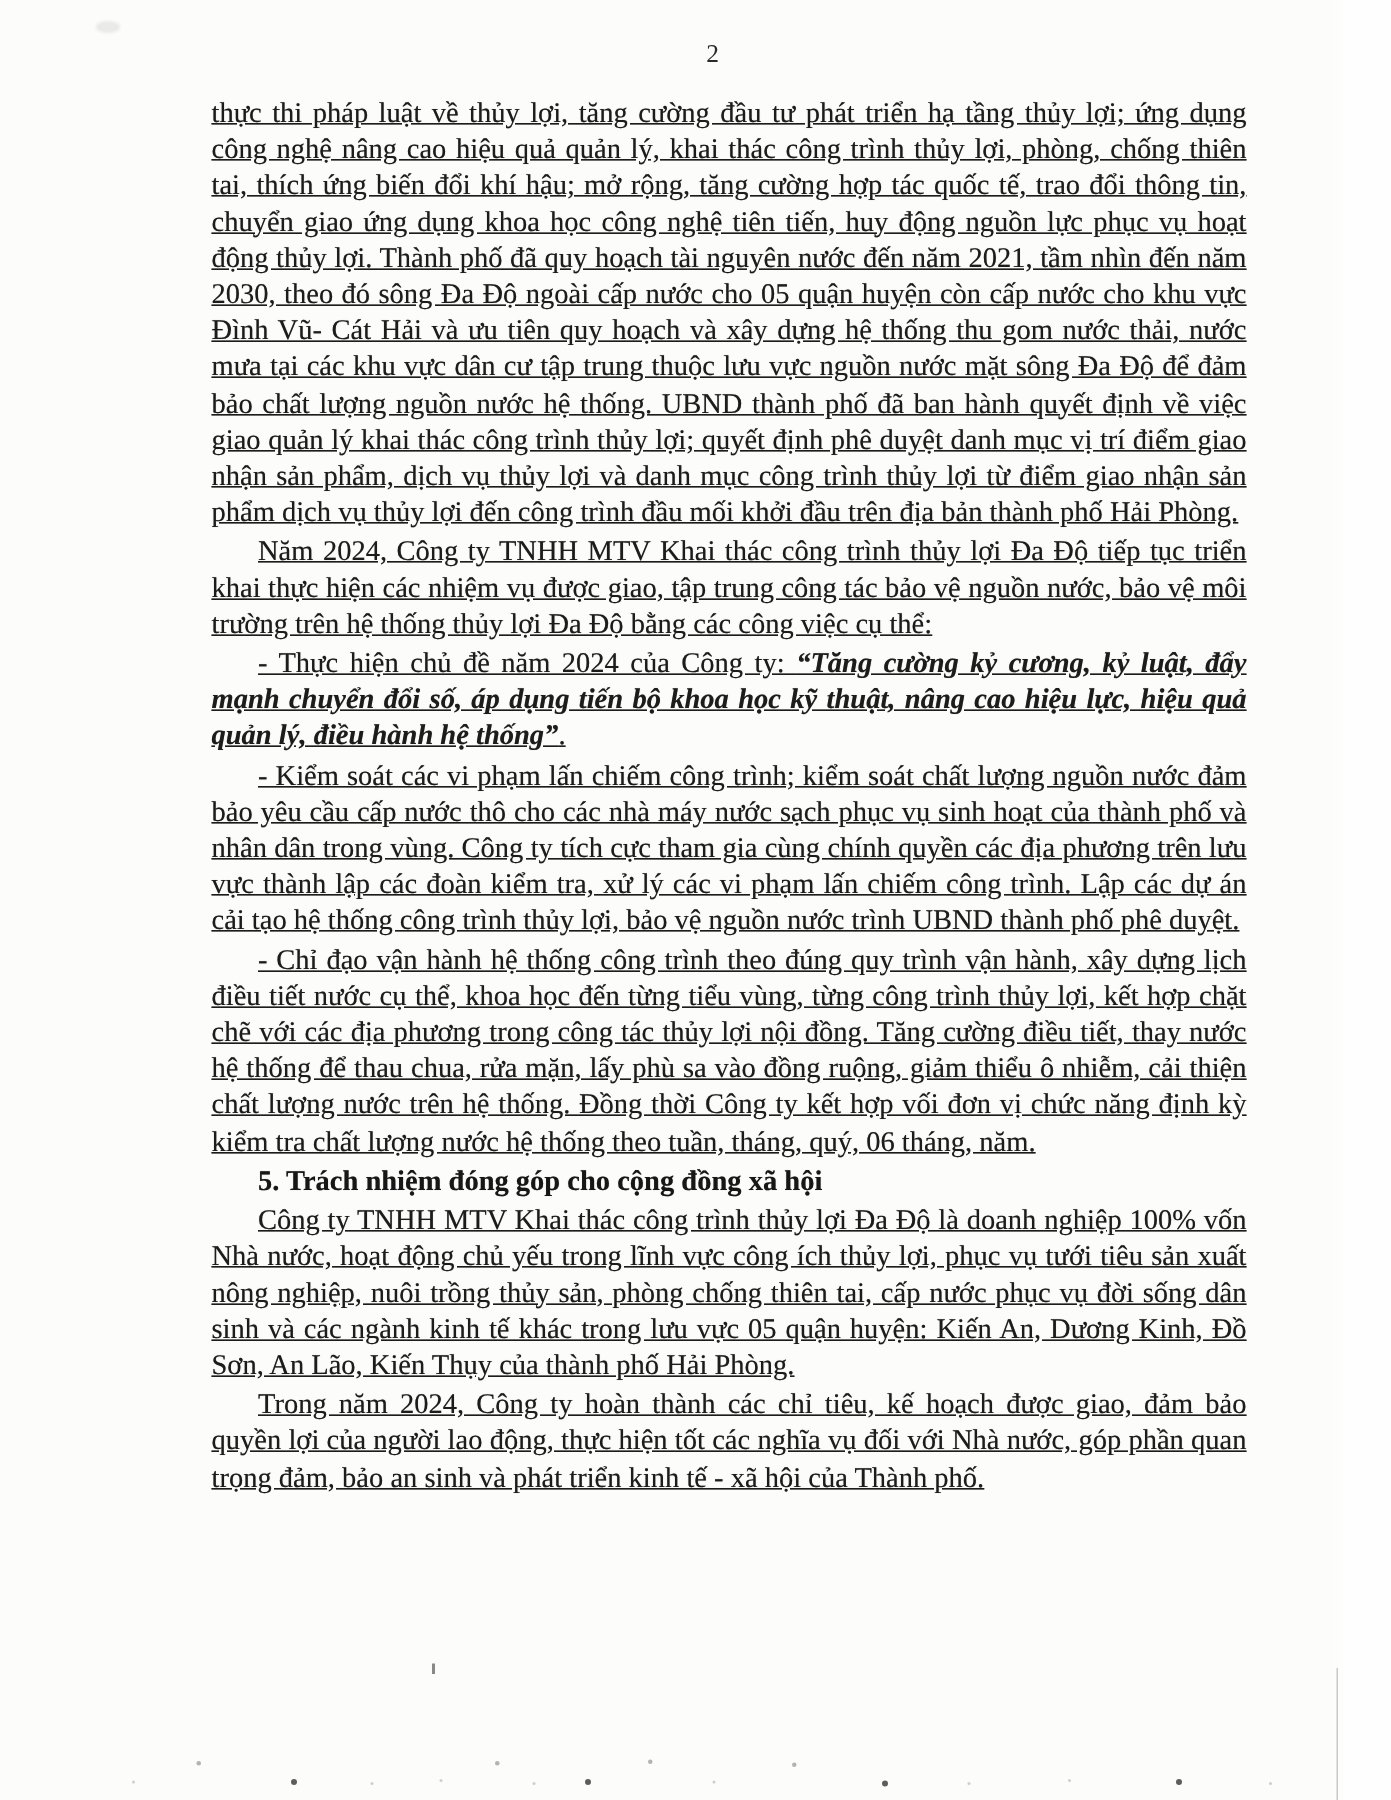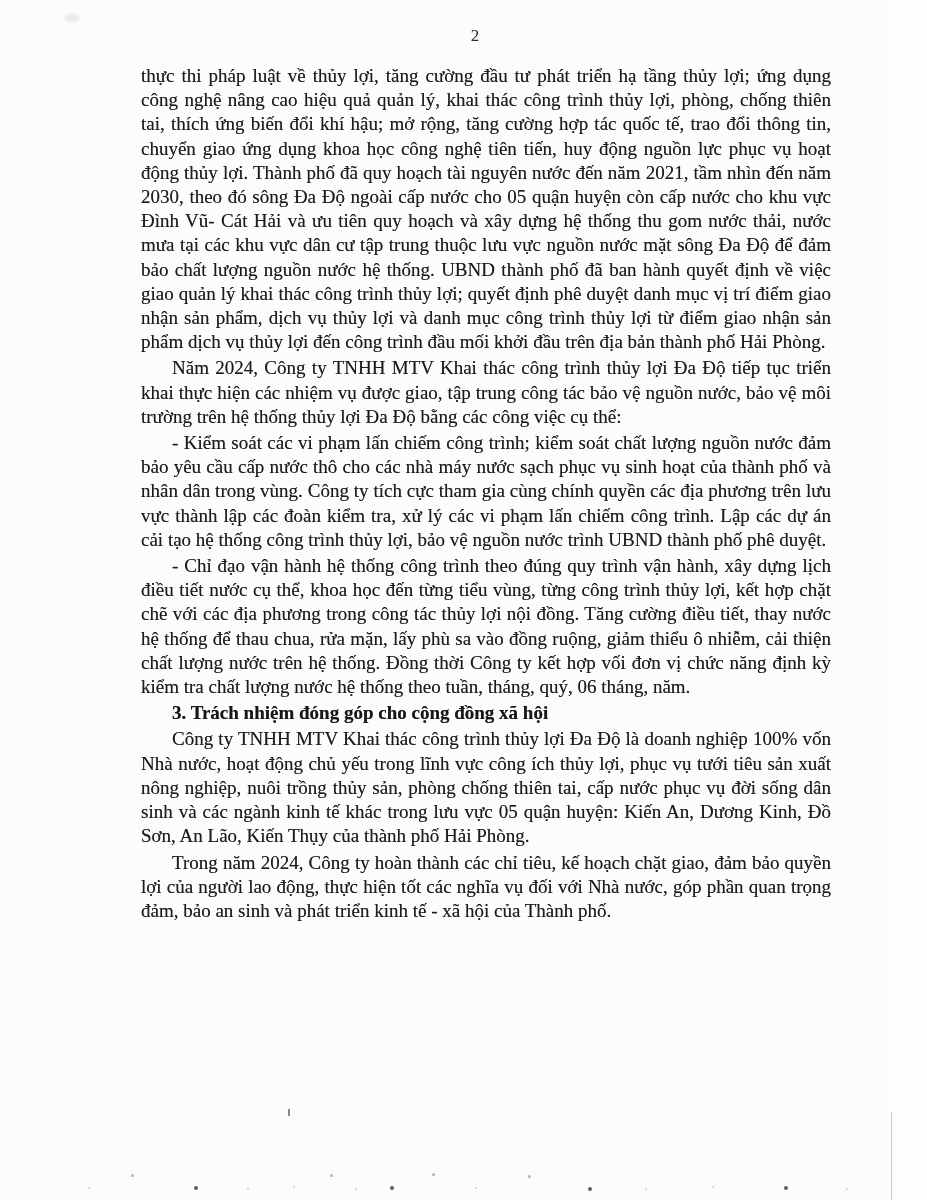--- a/index.html
+++ b/index.html
@@ -35,20 +35,21 @@
     width: 690px;
     font-size: 19px;
     line-height: 24.2px;
     color: #1c1c1c;
     text-align: justify;
     text-shadow: 0 0 0.45px rgba(20,20,20,0.55);
   }
   .para {
     margin: 0 0 0 0;
     padding: 0;
+    text-decoration: underline;
   }
   .para + .para, .heading + .para, .para + .heading {
     margin-top: 2px;
   }
   .indent {
     text-indent: 31px;
   }
   .heading {
     margin: 7px 0 0 0;
     padding: 0;
@@ -106,30 +107,31 @@
   <div class="scan-smudge"></div>
 
   <div class="page-number">2</div>
 
   <div class="content">
 
     <p class="para">thực thi pháp luật về thủy lợi, tăng cường đầu tư phát triển hạ tầng thủy lợi; ứng dụng công nghệ nâng cao hiệu quả quản lý, khai thác công trình thủy lợi, phòng, chống thiên tai, thích ứng biến đổi khí hậu; mở rộng, tăng cường hợp tác quốc tế, trao đổi thông tin, chuyển giao ứng dụng khoa học công nghệ tiên tiến, huy động nguồn lực phục vụ hoạt động thủy lợi. Thành phố đã quy hoạch tài nguyên nước đến năm 2021, tầm nhìn đến năm 2030, theo đó sông Đa Độ ngoài cấp nước cho 05 quận huyện còn cấp nước cho khu vực Đình Vũ- Cát Hải và ưu tiên quy hoạch và xây dựng hệ thống thu gom nước thải, nước mưa tại các khu vực dân cư tập trung thuộc lưu vực nguồn nước mặt sông Đa Độ để đảm bảo chất lượng nguồn nước hệ thống. UBND thành phố đã ban hành quyết định về việc giao quản lý khai thác công trình thủy lợi; quyết định phê duyệt danh mục vị trí điểm giao nhận sản phẩm, dịch vụ thủy lợi và danh mục công trình thủy lợi từ điểm giao nhận sản phẩm dịch vụ thủy lợi đến công trình đầu mối khởi đầu trên địa bản thành phố Hải Phòng.</p>
 
     <p class="para indent">Năm 2024, Công ty TNHH MTV Khai thác công trình thủy lợi Đa Độ tiếp tục triển khai thực hiện các nhiệm vụ được giao, tập trung công tác bảo vệ nguồn nước, bảo vệ môi trường trên hệ thống thủy lợi Đa Độ bằng các công việc cụ thể:</p>
 
+    <p class="para indent"><span>- Thực hiện chủ đề năm 2024 của Công ty: </span><span class="quote-bold-italic">“Tăng cường kỷ cương, kỷ luật, đẩy mạnh chuyển đổi số, áp dụng tiến bộ khoa học kỹ thuật, nâng cao hiệu lực, hiệu quả quản lý, điều hành hệ thống”</span><span>.</span></p>
 
     <p class="para indent">- Kiểm soát các vi phạm lấn chiếm công trình; kiểm soát chất lượng nguồn nước đảm bảo yêu cầu cấp nước thô cho các nhà máy nước sạch phục vụ sinh hoạt của thành phố và nhân dân trong vùng. Công ty tích cực tham gia cùng chính quyền các địa phương trên lưu vực thành lập các đoàn kiểm tra, xử lý các vi phạm lấn chiếm công trình. Lập các dự án cải tạo hệ thống công trình thủy lợi, bảo vệ nguồn nước trình UBND thành phố phê duyệt.</p>
 
     <p class="para indent">- Chỉ đạo vận hành hệ thống công trình theo đúng quy trình vận hành, xây dựng lịch điều tiết nước cụ thể, khoa học đến từng tiểu vùng, từng công trình thủy lợi, kết hợp chặt chẽ với các địa phương trong công tác thủy lợi nội đồng. Tăng cường điều tiết, thay nước hệ thống để thau chua, rửa mặn, lấy phù sa vào đồng ruộng, giảm thiểu ô nhiễm, cải thiện chất lượng nước trên hệ thống. Đồng thời Công ty kết hợp vối đơn vị chức năng định kỳ kiểm tra chất lượng nước hệ thống theo tuần, tháng, quý, 06 tháng, năm.</p>
 
-    <h3 class="heading">3. Trách nhiệm đóng góp cho cộng đồng xã hội</h3>
+    <h3 class="heading">5. Trách nhiệm đóng góp cho cộng đồng xã hội</h3>
 
     <p class="para indent">Công ty TNHH MTV Khai thác công trình thủy lợi Đa Độ là doanh nghiệp 100% vốn Nhà nước, hoạt động chủ yếu trong lĩnh vực công ích thủy lợi, phục vụ tưới tiêu sản xuất nông nghiệp, nuôi trồng thủy sản, phòng chống thiên tai, cấp nước phục vụ đời sống dân sinh và các ngành kinh tế khác trong lưu vực 05 quận huyện: Kiến An, Dương Kinh, Đồ Sơn, An Lão, Kiến Thụy của thành phố Hải Phòng.</p>
 
-    <p class="para indent">Trong năm 2024, Công ty hoàn thành các chỉ tiêu, kế hoạch chặt giao, đảm bảo quyền lợi của người lao động, thực hiện tốt các nghĩa vụ đối với Nhà nước, góp phần quan trọng đảm, bảo an sinh và phát triển kinh tế - xã hội của Thành phố.</p>
+    <p class="para indent">Trong năm 2024, Công ty hoàn thành các chỉ tiêu, kế hoạch được giao, đảm bảo quyền lợi của người lao động, thực hiện tốt các nghĩa vụ đối với Nhà nước, góp phần quan trọng đảm, bảo an sinh và phát triển kinh tế - xã hội của Thành phố.</p>
 
   </div>
 
   <div class="speck dark" style="left:194px; top:1186px;"></div>
   <div class="speck dark" style="left:390px; top:1186px;"></div>
   <div class="speck dark" style="left:588px; top:1187px;"></div>
   <div class="speck dark" style="left:784px; top:1186px;"></div>
   <div class="speck mid" style="left:131px; top:1174px;"></div>
   <div class="speck mid" style="left:330px; top:1174px;"></div>
   <div class="speck mid" style="left:432px; top:1173px;"></div>

